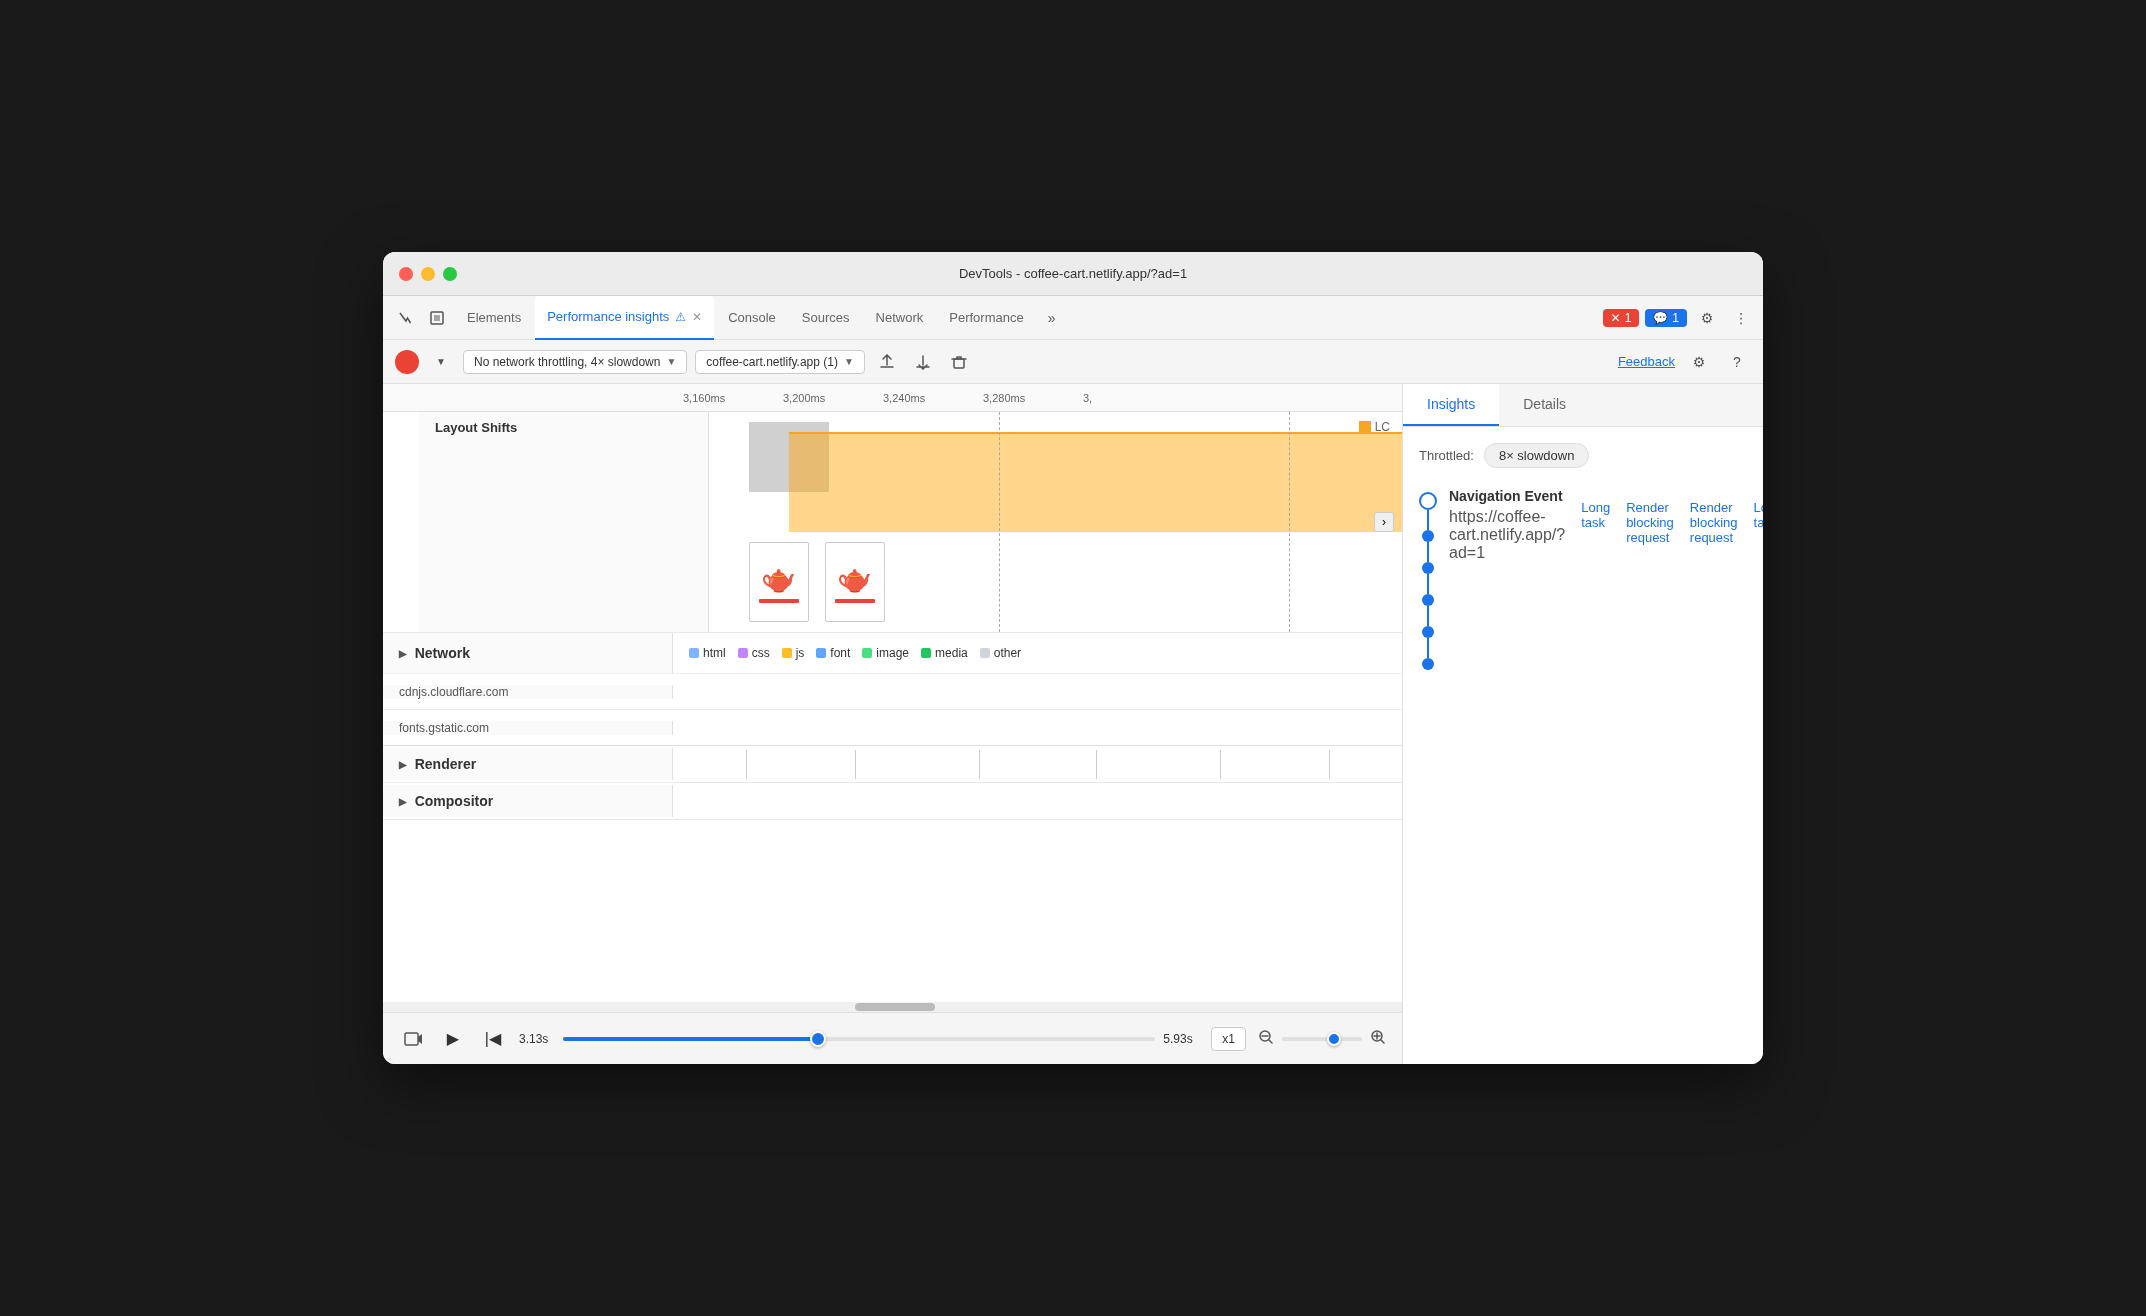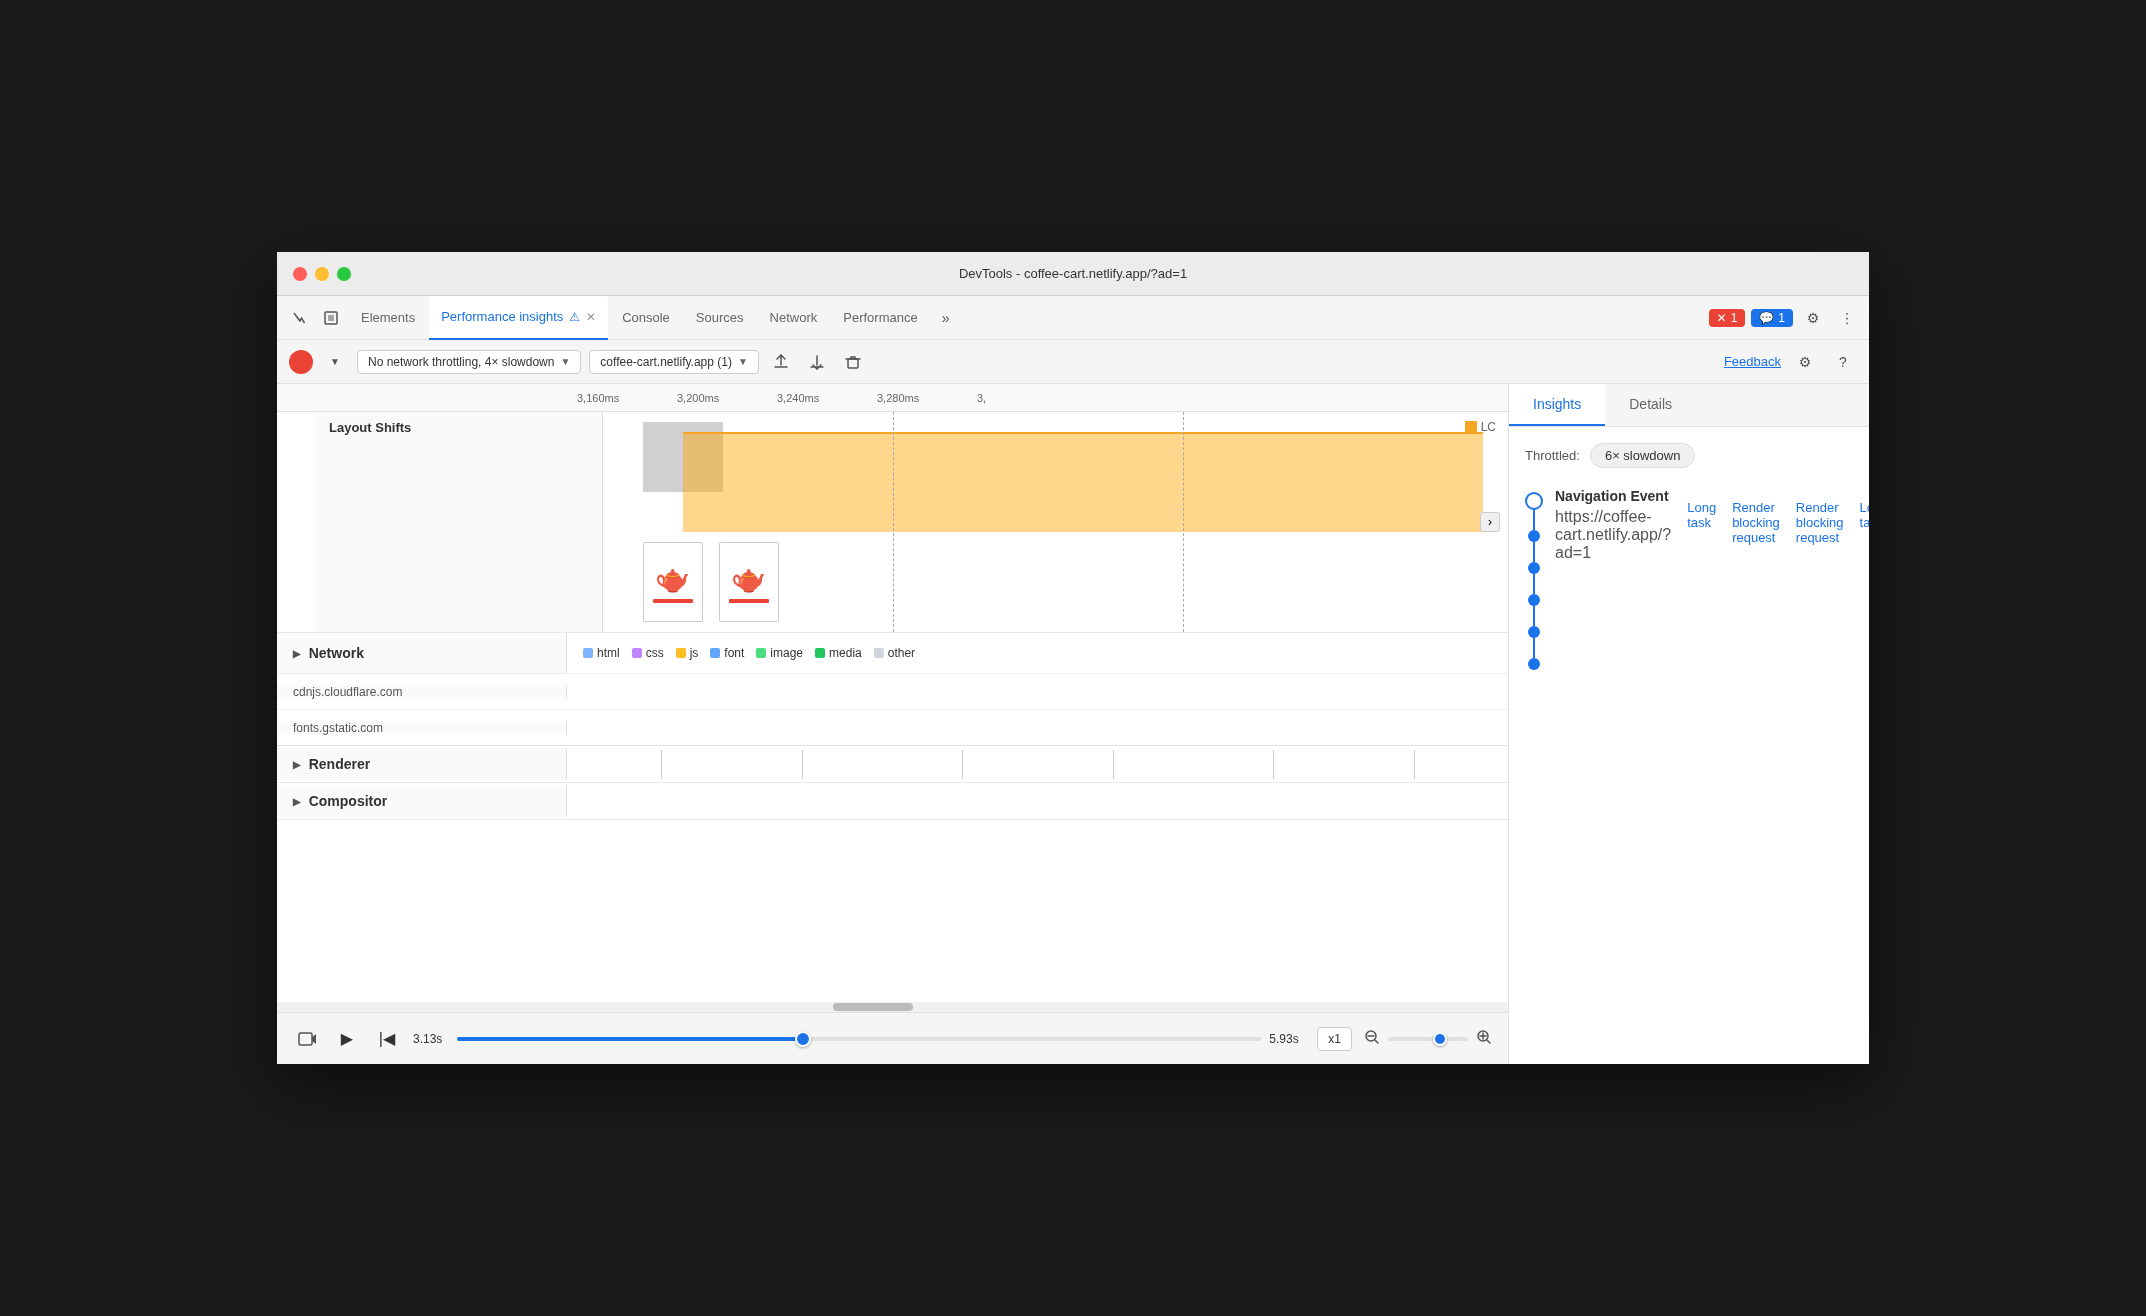--- a/index.html
+++ b/index.html
@@ -5,23 +5,23 @@
     * { box-sizing: border-box; margin: 0; padding: 0; }
     body {
       background: #1a1a1a;
       display: flex;
       justify-content: center;
       align-items: center;
       min-height: 100vh;
       font-family: -apple-system, BlinkMacSystemFont, 'Segoe UI', sans-serif;
     }
     .window {
-      width: 1592px;
+      width: 1380px;
       background: #ffffff;
-      border-radius: 0;
+      border-radius: 12px;
       box-shadow: 0 20px 60px rgba(0,0,0,0.5);
       overflow: hidden;
     }
     .title-bar {
       background: #ececec;
       height: 44px;
       display: flex;
       align-items: center;
       padding: 0 16px;
       border-bottom: 1px solid #d0d0d0;
@@ -907,21 +907,21 @@
           <span>Insights</span>
         </div>
         <div class="ins-tab">
           <span>Details</span>
         </div>
       </div>
 
       <div class="insights-content">
         <div class="throttle-row">
           <span>Throttled:</span>
-          <div class="throttle-badge">6× slowdown</div>
+          <div class="throttle-badge">8× slowdown</div>
         </div>
 
         <div class="timeline-line">
           <div class="line-track">
             <div class="nav-circle"></div>
             <div class="vert-line" style="height:60px;"></div>
             <div class="dot-circle"></div>
             <div class="vert-line" style="height:50px;"></div>
             <div class="dot-circle"></div>
             <div class="vert-line" style="height:50px;"></div>

